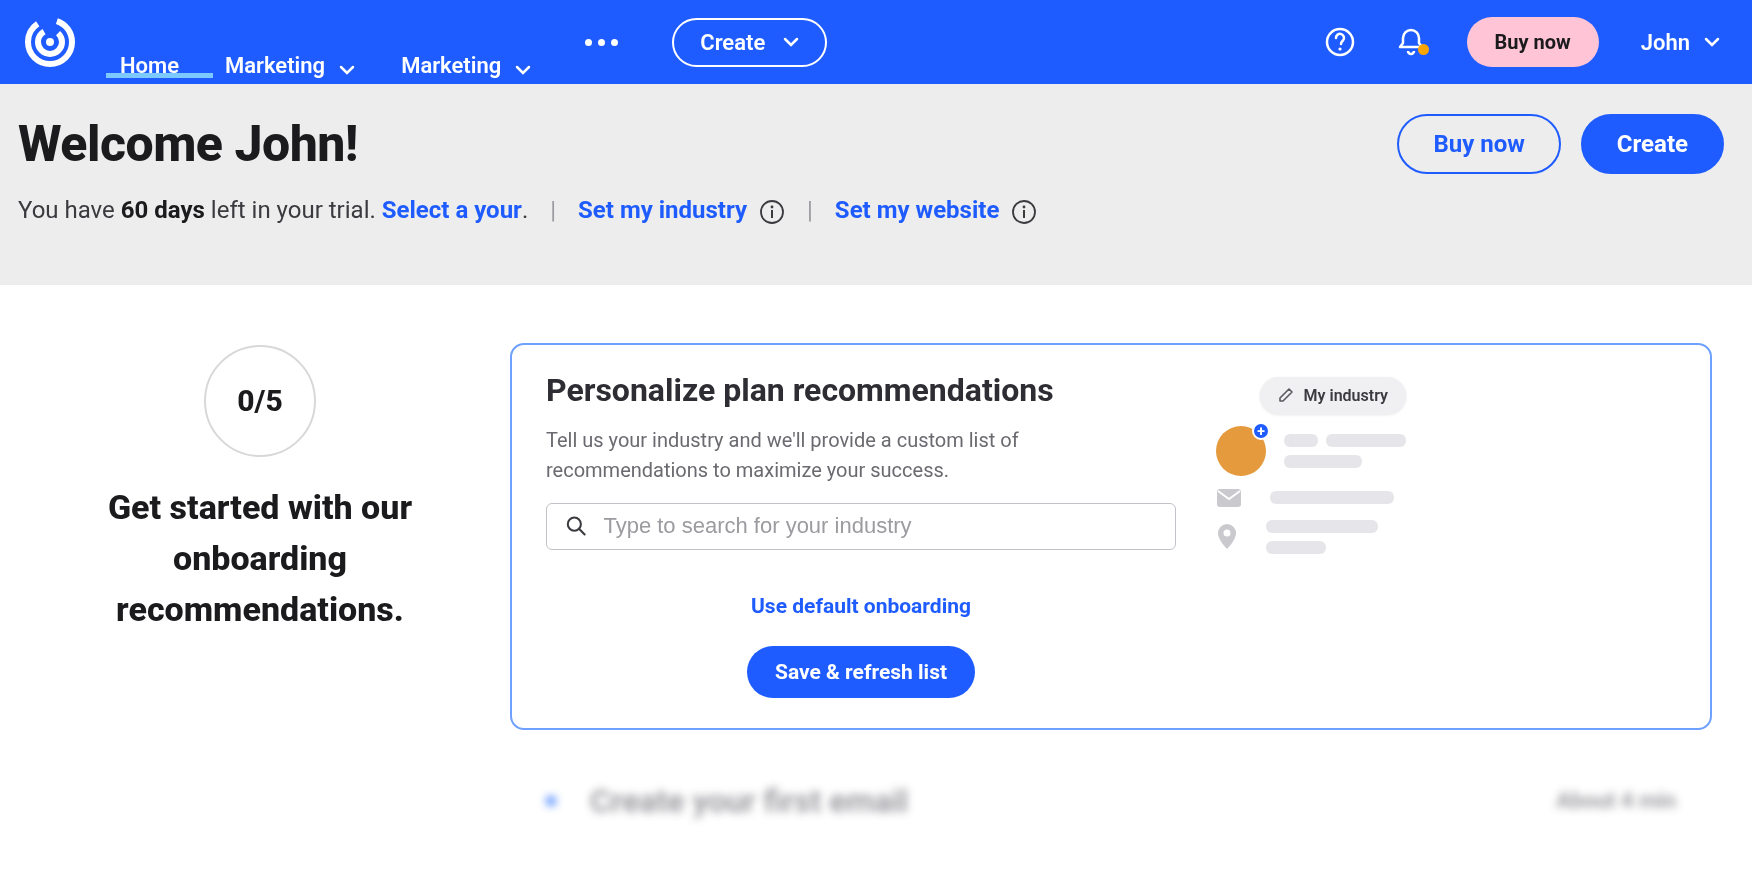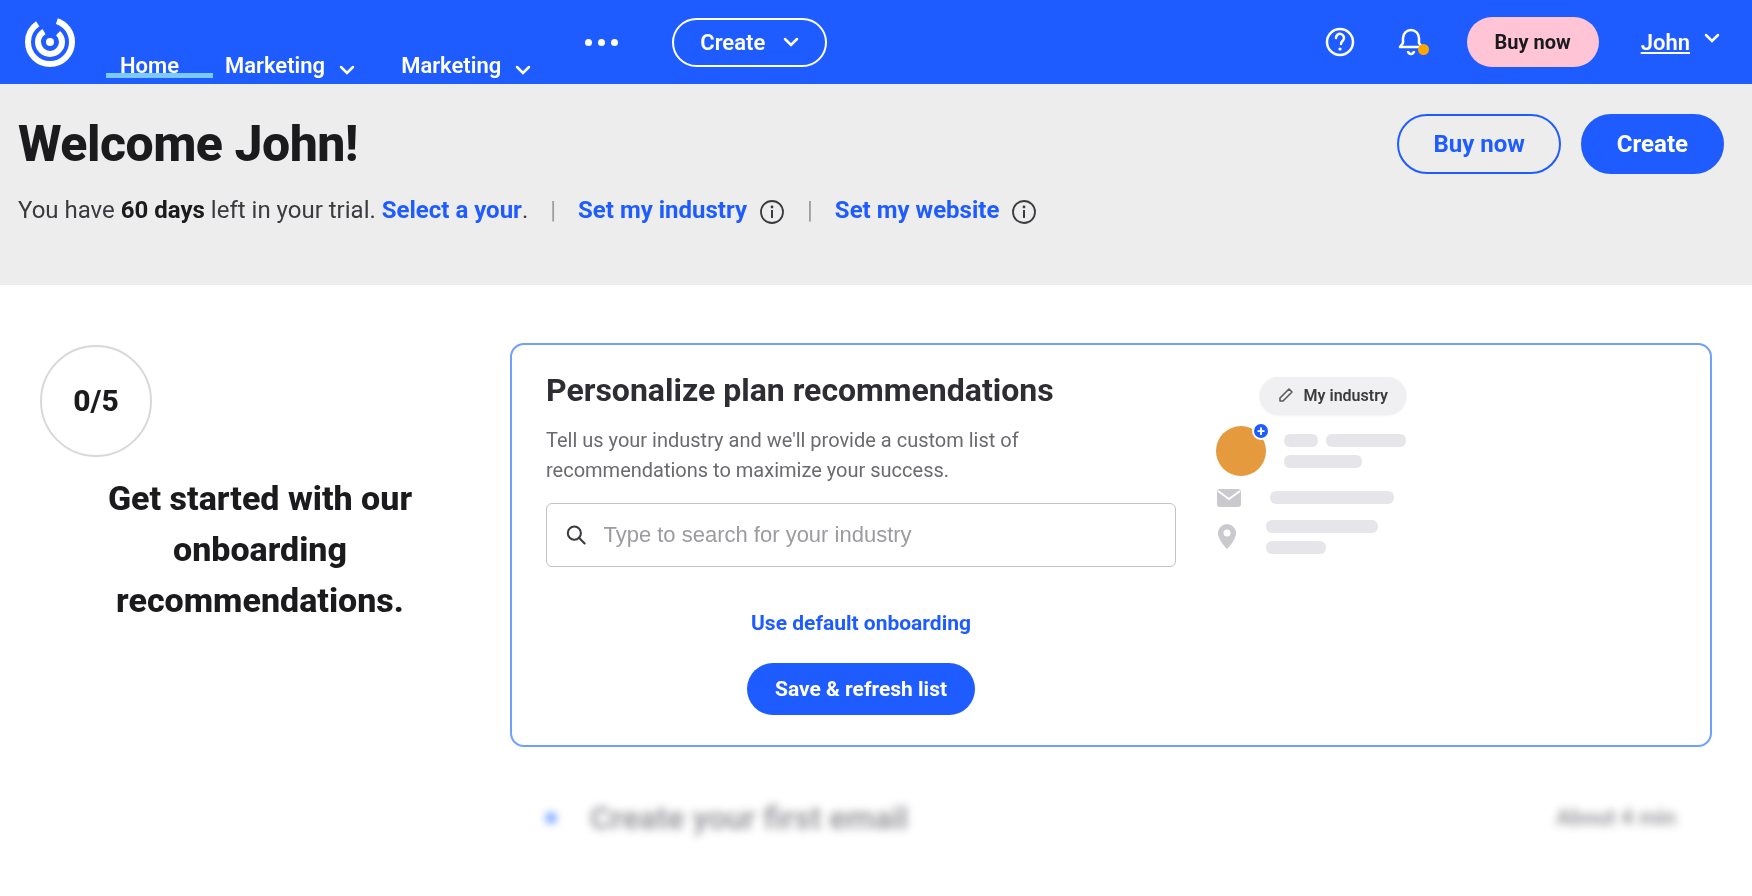--- a/index.html
+++ b/index.html
@@ -89,26 +89,26 @@
       background: #ffc5d6;
       color: #1b1b1e;
       font-weight: 700;
       font-size: 20px;
       border-radius: 999px;
       padding: 13px 28px;
       cursor: pointer;
     }
     .user-menu {
       display: flex;
+      align-items: center;
       gap: 14px;
       font-size: 22px;
       font-weight: 600;
       cursor: pointer;
       padding-right: 8px;
-      text-decoration: underline;
     }
     
     .page-header {
       background: #ededed;
       padding: 30px 28px 60px 18px;
     }
     .page-header-top {
       display: flex;
       align-items: center;
       justify-content: space-between;
@@ -167,23 +167,24 @@
     .main {
       display: flex;
       padding: 58px 40px 0 40px;
       gap: 30px;
       align-items: flex-start;
     }
     .side-col {
       width: 440px;
       display: flex;
       flex-direction: column;
-      align-items: flex-start;
+      align-items: center;
       text-align: center;
       padding-top: 2px;
+      gap: 9px;
     }
     .progress-circle {
       width: 112px; height: 112px;
       border: 2px solid #d8d8db;
       border-radius: 50%;
       display: flex;
       align-items: center;
       justify-content: center;
       font-size: 30px;
       font-weight: 800;
@@ -216,21 +217,21 @@
     .card-sub {
       margin-top: 16px;
       font-size: 20px;
       color: #6a6a70;
       line-height: 1.5;
     }
     .search-box {
       margin-top: 18px;
       border: 1px solid #c2c2c8;
       border-radius: 6px;
-      height: 64px;
+      height: 47px;
       display: flex;
       align-items: center;
       padding: 0 18px;
       gap: 16px;
     }
     .search-box input {
       border: none;
       outline: none;
       font-size: 22px;
       color: #4a4a50;

